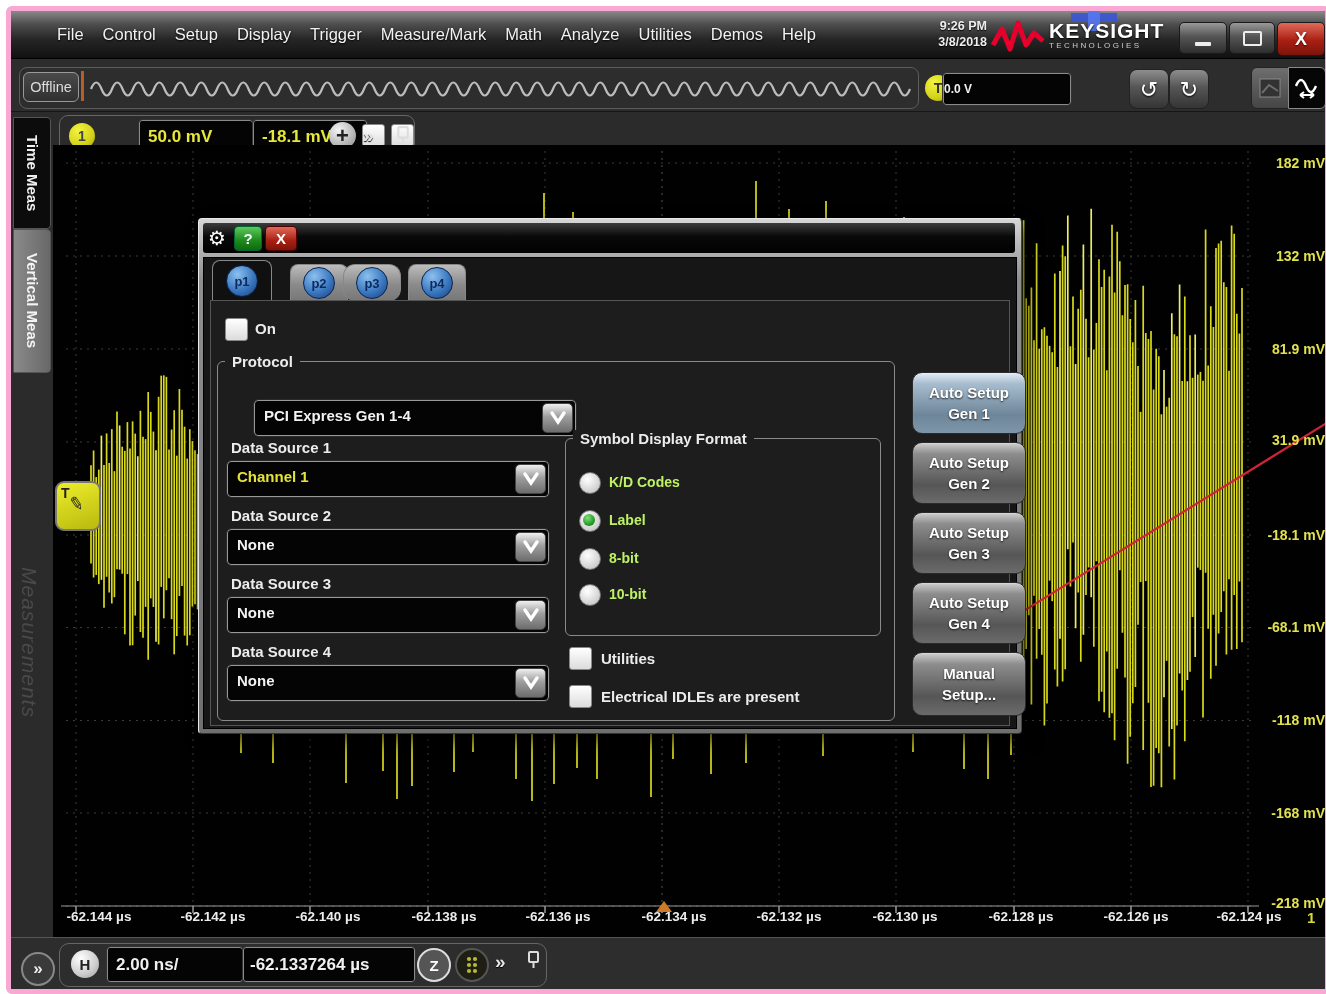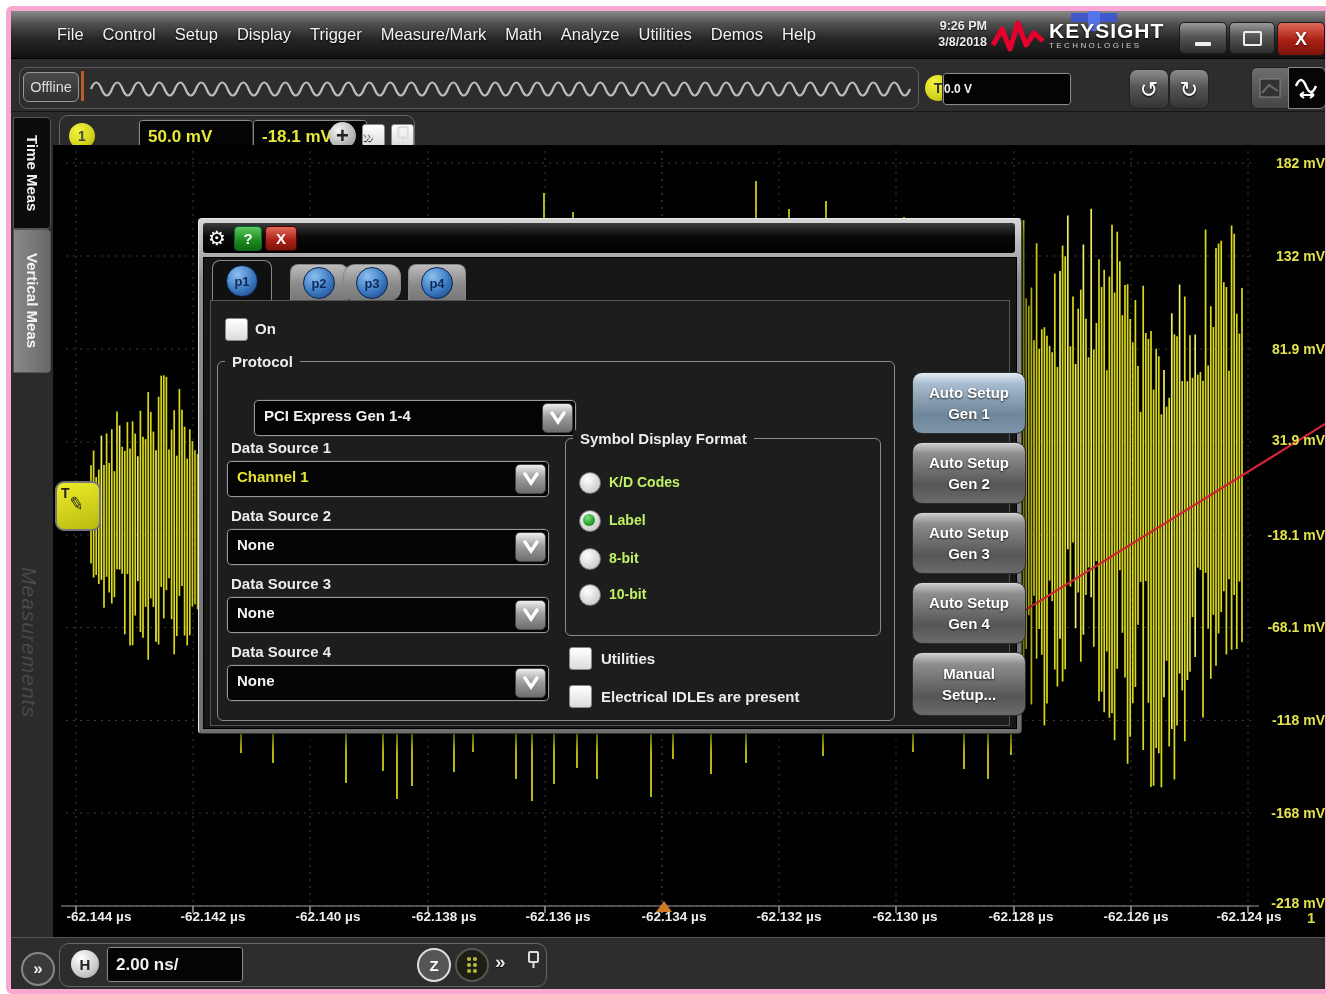--- a/index.html
+++ b/index.html
@@ -471,20 +471,21 @@
   <div class="trig-badge">
     <span class="tlet">T</span>
     <span class="pencil">✎</span>
   </div>
 
   <div class="hbar">
     <div class="expcirc">»</div>
     <div class="hgroup"></div>
     <div class="hcirc">H</div>
     <div class="fld hfld1">2.00 ns/</div>
+    <div class="fld hfld2">-62.1337264 µs</div>
     <div class="zcirc">Z</div>
     <div class="dotcirc">
       <svg width="20" height="22" viewBox="0 0 20 22">
         <circle cx="7" cy="5" r="2.1" fill="#b8b838"></circle>
             <circle cx="13" cy="5" r="2.1" fill="#b8b838"></circle>
         <circle cx="7" cy="11" r="2.1" fill="#b8b838"></circle>
             <circle cx="13" cy="11" r="2.1" fill="#b8b838"></circle>
         <circle cx="7" cy="17" r="2.1" fill="#b8b838"></circle>
             <circle cx="13" cy="17" r="2.1" fill="#b8b838"></circle>
       </svg>

